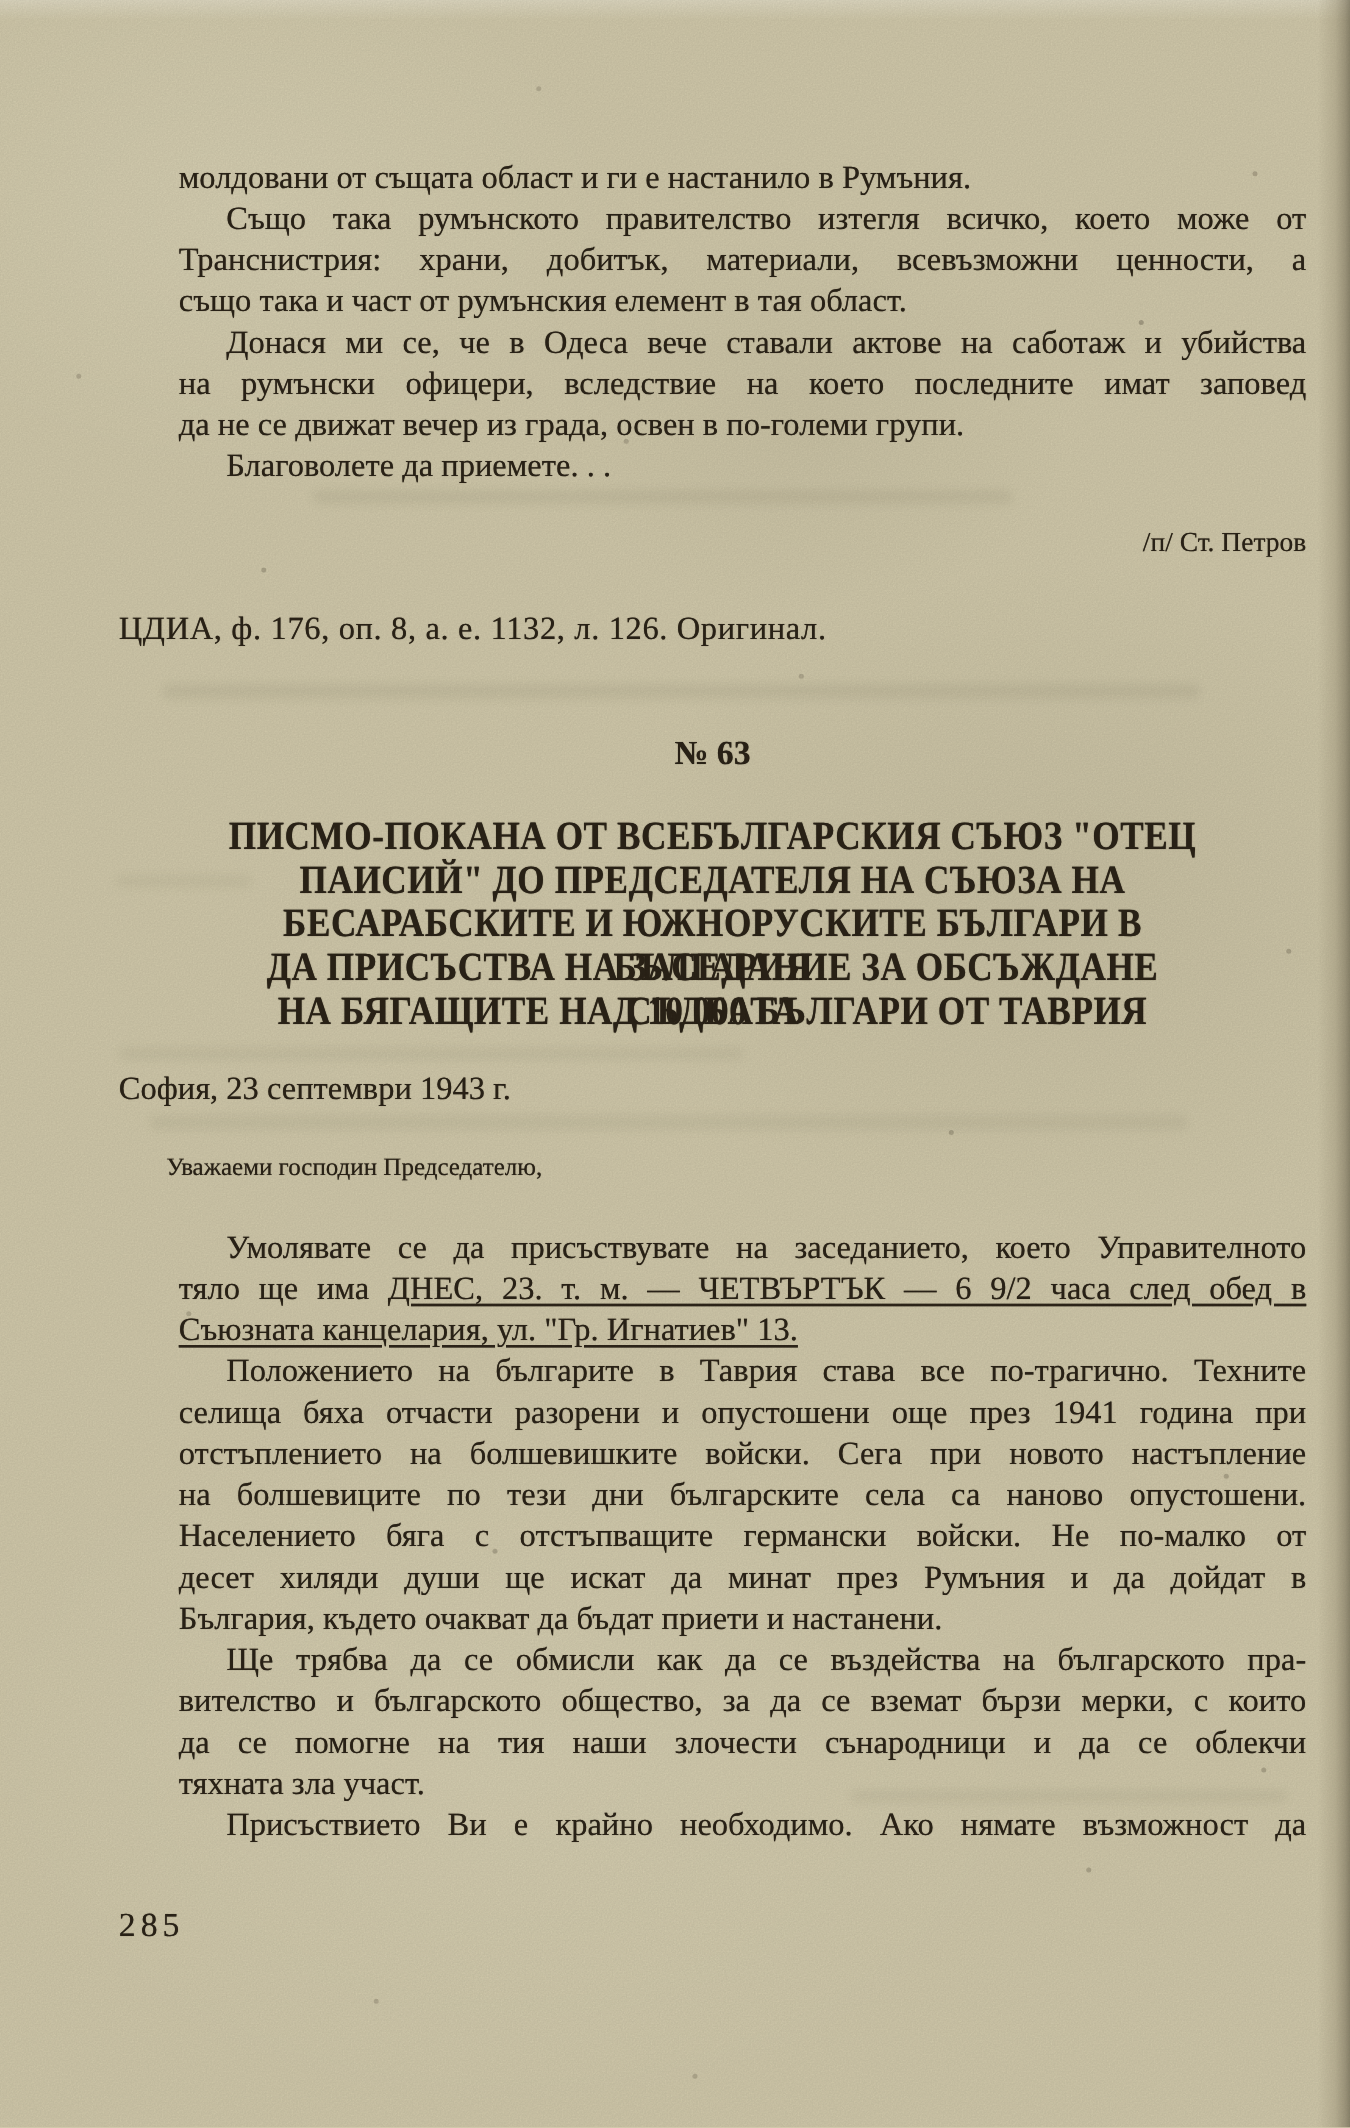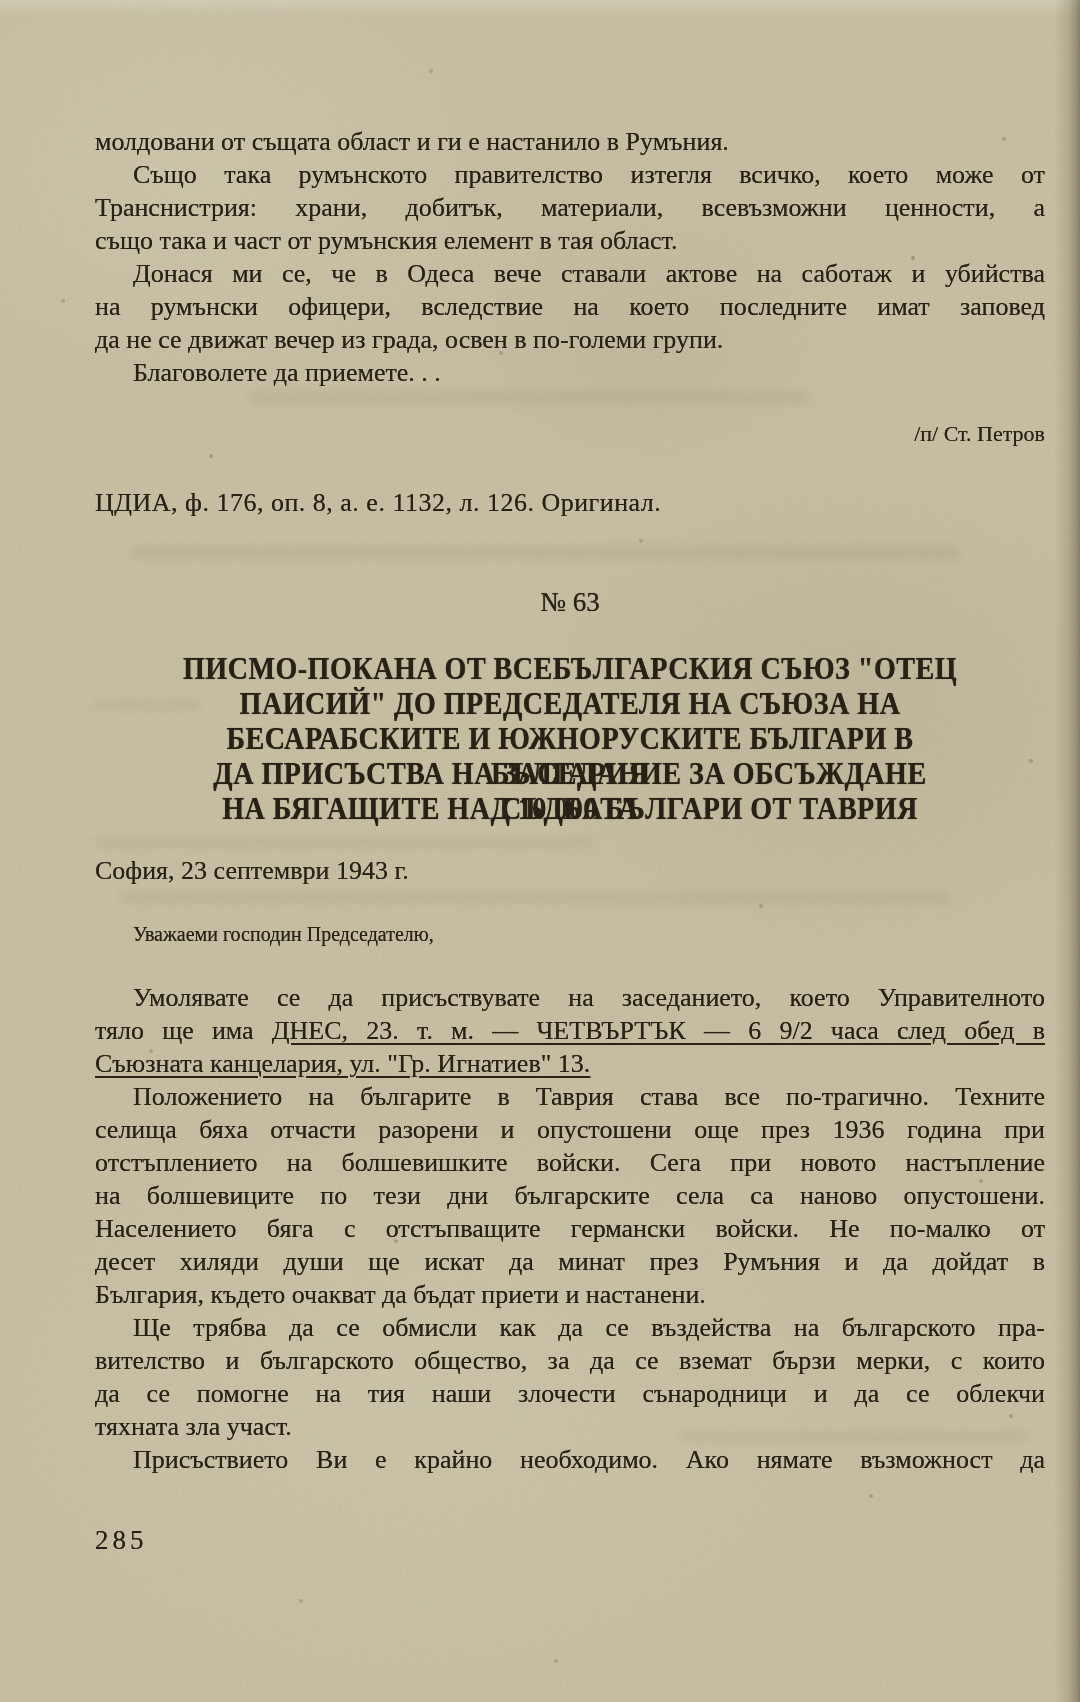--- a/index.html
+++ b/index.html
@@ -11,33 +11,34 @@
       radial-gradient(420px 300px at 18% 10%, rgba(255,250,228,.14), transparent 70%),
       radial-gradient(520px 380px at 78% 42%, rgba(118,108,84,.09), transparent 70%),
       radial-gradient(620px 430px at 38% 82%, rgba(255,250,230,.11), transparent 70%),
       radial-gradient(300px 220px at 60% 20%, rgba(120,112,88,.07), transparent 70%),
       #d5cdae;
   }
   .blk{position:absolute;left:95px;width:950px}
   .tl{
     line-height:33px;height:33px;font-size:26px;text-align:left;
     text-shadow:0 0 .6px rgba(44,36,24,.75);
+    margin-left:48px;
   }
   .tl.j{text-align:justify;text-align-last:justify}
   .tl.in{padding-left:38px}
   .u{
     text-decoration:underline;
     text-decoration-thickness:2px;
     text-underline-offset:4px;
     text-decoration-color:rgba(44,36,24,.92);
   }
   #closing-block{top:125px}
   #signature-block{top:417px;text-align:right;font-size:22px;line-height:33px;text-shadow:0 0 .6px rgba(44,36,24,.75)}
   #archive-block{top:486px;font-size:26px;line-height:33px;letter-spacing:.5px;text-shadow:0 0 .6px rgba(44,36,24,.75)}
-  #docnum-block{top:586px;text-align:center;font-weight:normal;font-size:27px;line-height:33px;text-shadow:0 0 .7px rgba(44,36,24,.8)}
+  #docnum-block{top:586px;text-align:center;font-weight:bold;font-size:27px;line-height:33px;text-shadow:0 0 .7px rgba(44,36,24,.8)}
   #title-block{top:651px;transform:scaleX(.88);transform-origin:50% 0}
   .hl{
     line-height:35px;height:35px;font-size:32px;font-weight:bold;text-align:center;
     letter-spacing:.5px;text-shadow:0 0 .8px rgba(44,36,24,.85);
   }
   #date-block{top:854px;text-align:left;padding-right:14px;box-sizing:border-box;font-size:26px;line-height:33px;text-shadow:0 0 .6px rgba(44,36,24,.75)}
   #salutation-block{top:918px;padding-left:38px;box-sizing:border-box;font-size:20px;line-height:33px;text-shadow:0 0 .6px rgba(44,36,24,.75)}
   #body-block{top:981px}
   #pagenum-block{top:1524px;font-size:27px;line-height:33px;letter-spacing:4px;text-shadow:0 0 .6px rgba(44,36,24,.75)}
 
@@ -110,21 +111,21 @@
 
 <div class="blk" id="date-block">София, 23 септември 1943 г.</div>
 
 <div class="blk" id="salutation-block">Уважаеми господин Председателю,</div>
 
 <div class="blk" id="body-block">
     <div class="tl j in"><span>Умолявате се да присъствувате на заседанието, което Управителното</span></div>
     <div class="tl j"><span>тяло ще има </span><span class="u">ДНЕС, 23. т. м. — ЧЕТВЪРТЪК — 6 9/2 часа след обед в</span></div>
     <div class="tl"><span class="u">Съюзната канцелария, ул. "Гр. Игнатиев" 13.</span></div>
     <div class="tl j in"><span>Положението на българите в Таврия става все по-трагично. Техните</span></div>
-    <div class="tl j"><span>селища бяха отчасти разорени и опустошени още през 1936 година при</span></div>
+    <div class="tl j"><span>селища бяха отчасти разорени и опустошени още през 1941 година при</span></div>
     <div class="tl j"><span>отстъплението на болшевишките войски. Сега при новото настъпление</span></div>
     <div class="tl j"><span>на болшевиците по тези дни българските села са наново опустошени.</span></div>
     <div class="tl j"><span>Населението бяга с отстъпващите германски войски. Не по-малко от</span></div>
     <div class="tl j"><span>десет хиляди души ще искат да минат през Румъния и да дойдат в</span></div>
     <div class="tl"><span>България, където очакват да бъдат приети и настанени.</span></div>
     <div class="tl j in"><span>Ще трябва да се обмисли как да се въздейства на българското пра-</span></div>
     <div class="tl j"><span>вителство и българското общество, за да се вземат бързи мерки, с които</span></div>
     <div class="tl j"><span>да се помогне на тия наши злочести сънародници и да се облекчи</span></div>
     <div class="tl"><span>тяхната зла участ.</span></div>
     <div class="tl j in"><span>Присъствието Ви е крайно необходимо. Ако нямате възможност да</span></div>

